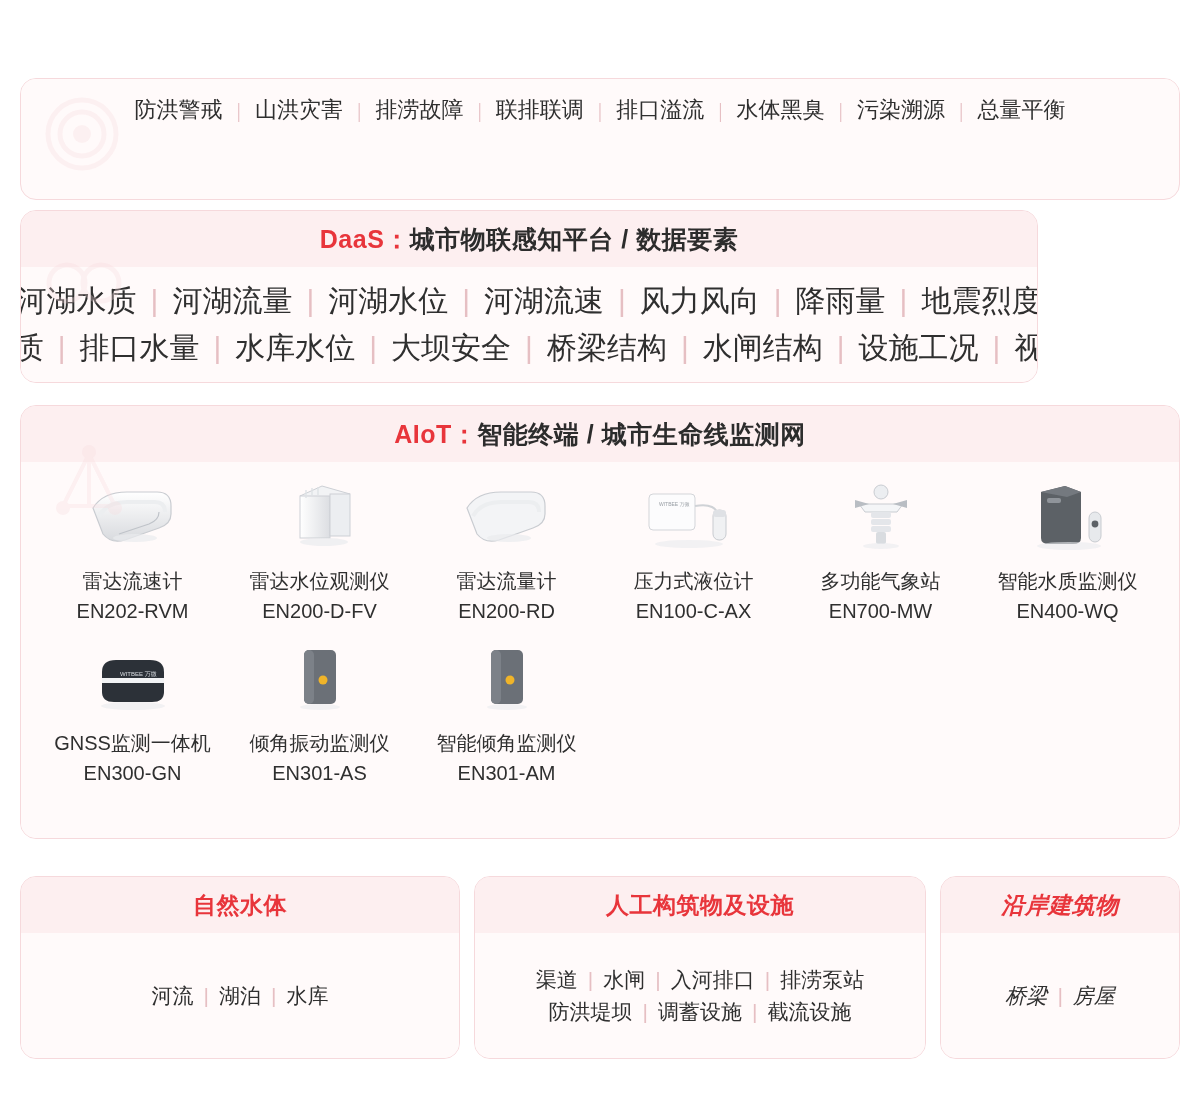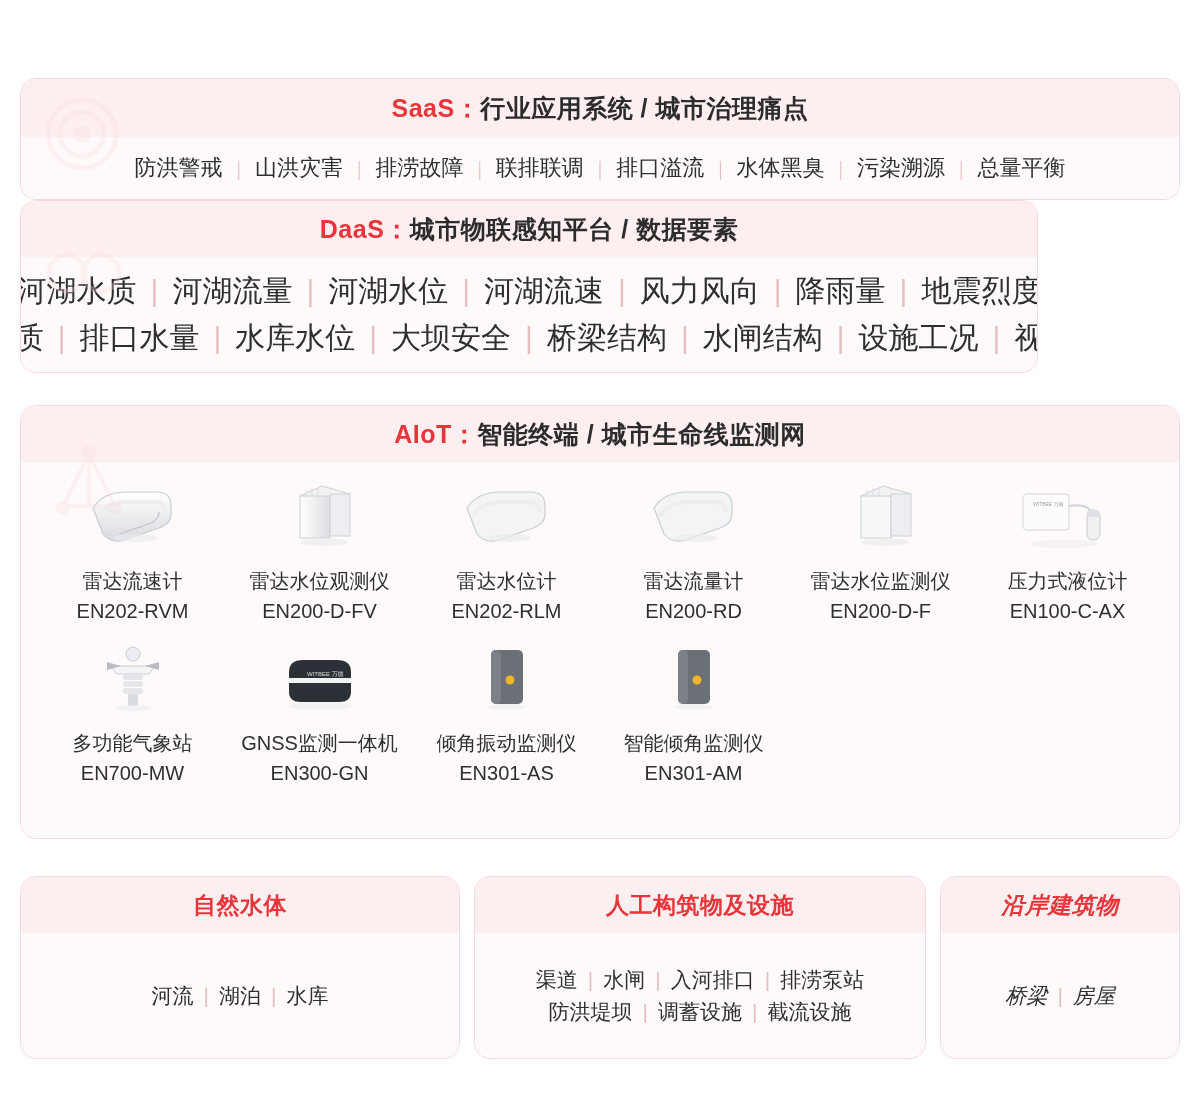--- a/index.html
+++ b/index.html
@@ -74,21 +74,21 @@
   #saas .panel-body {
     height: 62px;
     display: flex;
     align-items: center;
     justify-content: center;
   }
   #saas .tagrow { font-size: 22px; font-family: Liberation Serif, serif; }
 
   
   #daas {
-    left: 20px; top: 200px; width: 1018px; height: 173px;
+    left: 20px; top: 210px; width: 1018px; height: 173px;
   }
   #daas .panel-head {
     height: 56px;
     line-height: 56px;
     font-size: 25px;
   }
   #daas .panel-body {
     height: 115px;
     display: flex;
     flex-direction: column;
@@ -182,23 +182,20 @@
 
   
   svg { display:block; }
 </style>
 </head>
 <body>
 
 <div class="page">
 
   <div class="panel" id="saas">
-    <div class="panel-head">
-      <span>SaaS：</span><span class="sub">行业应用系统 / 城市治理痛点</span>
-    </div>
     <div class="panel-body">
       <div class="tagrow">
         <span class="tag">防洪警戒</span>
           <span class="sep">|</span>
         <span class="tag">山洪灾害</span>
           <span class="sep">|</span>
         <span class="tag">排涝故障</span>
           <span class="sep">|</span>
         <span class="tag">联排联调</span>
           <span class="sep">|</span>
@@ -314,61 +311,33 @@
                 <line x1="58" y1="11" x2="58" y2="19"></line>
               </g>
               <ellipse cx="64" cy="66" rx="24" ry="4" fill="#e9ebee" opacity=".7"></ellipse>
             </svg>
           </div>
           <div class="dname">雷达水位观测仪</div>
           <div class="dmodel">EN200-D-FV</div>
         </div>
 
 
+
         <div class="device">
           <div class="art">
             <svg width="120" height="80" viewBox="0 0 120 80">
               <path d="M20 32 q10 -16 34 -16 h30 q14 0 14 14 v8 q0 10 -12 14 l-34 12 q-14 4 -22 -6 z" fill="#f3f4f6" stroke="#c9ccd1" stroke-width="1.2"></path>
               <path d="M26 40 q8 -14 28 -14 h28 q10 0 10 10" fill="none" stroke="#eceef0" stroke-width="4"></path>
               <ellipse cx="62" cy="62" rx="22" ry="4" fill="#e9ebee" opacity=".7"></ellipse>
             </svg>
           </div>
-          <div class="dname">雷达水位计</div>
-          <div class="dmodel">EN202-RLM</div>
-        </div>
-
-        <div class="device">
-          <div class="art">
-            <svg width="120" height="80" viewBox="0 0 120 80">
-              <path d="M20 32 q10 -16 34 -16 h30 q14 0 14 14 v8 q0 10 -12 14 l-34 12 q-14 4 -22 -6 z" fill="#f3f4f6" stroke="#c9ccd1" stroke-width="1.2"></path>
-              <path d="M26 40 q8 -14 28 -14 h28 q10 0 10 10" fill="none" stroke="#eceef0" stroke-width="4"></path>
-              <ellipse cx="62" cy="62" rx="22" ry="4" fill="#e9ebee" opacity=".7"></ellipse>
-            </svg>
-          </div>
           <div class="dname">雷达流量计</div>
           <div class="dmodel">EN200-RD</div>
         </div>
 
-        <div class="device">
-          <div class="art">
-            <svg width="120" height="80" viewBox="0 0 120 80">
-              <path d="M40 20 l22 -10 l28 8 l-20 12 z" fill="#f2f3f5" stroke="#cdd0d5" stroke-width="1"></path>
-              <rect x="40" y="20" width="30" height="42" fill="#f7f8f9" stroke="#cdd0d5" stroke-width="1"></rect>
-              <rect x="70" y="18" width="20" height="42" fill="#eceef1" stroke="#cdd0d5" stroke-width="1"></rect>
-              <g stroke="#dfe2e6" stroke-width="1.4">
-                <line x1="46" y1="14" x2="46" y2="22"></line>
-                  <line x1="52" y1="12" x2="52" y2="20"></line>
-                <line x1="58" y1="11" x2="58" y2="19"></line>
-              </g>
-              <ellipse cx="64" cy="66" rx="24" ry="4" fill="#e9ebee" opacity=".7"></ellipse>
-            </svg>
-          </div>
-          <div class="dname">雷达水位监测仪</div>
-          <div class="dmodel">EN200-D-F</div>
-        </div>
 
         <div class="device">
           <div class="art">
             <svg width="130" height="80" viewBox="0 0 130 80">
               <rect x="20" y="18" width="46" height="36" rx="4" fill="#fcfcfd" stroke="#d3d5d9" stroke-width="1"></rect>
               <text x="30" y="30" font-size="5" fill="#9aa0a6" font-family="Liberation Sans, sans-serif">WITBEE 万微</text>
               <path d="M66 30 q22 -4 24 12" fill="none" stroke="#cfd2d6" stroke-width="2"></path>
               <rect x="84" y="34" width="13" height="30" rx="6" fill="#f0f1f3" stroke="#c8cbd0" stroke-width="1"></rect>
               <rect x="84" y="34" width="13" height="7" rx="3" fill="#dfe1e5"></rect>
               <ellipse cx="60" cy="68" rx="34" ry="4" fill="#e9ebee" opacity=".6"></ellipse>
@@ -391,20 +360,34 @@
               <rect x="50" y="43" width="20" height="6" rx="2" fill="#e4e6ea"></rect>
               <rect x="50" y="50" width="20" height="6" rx="2" fill="#e4e6ea"></rect>
               <rect x="55" y="56" width="10" height="12" rx="2" fill="#d9dce0"></rect>
               <ellipse cx="60" cy="70" rx="18" ry="3" fill="#e9ebee" opacity=".6"></ellipse>
             </svg>
           </div>
           <div class="dname">多功能气象站</div>
           <div class="dmodel">EN700-MW</div>
         </div>
 
+        <div class="device">
+          <div class="art">
+            <svg width="130" height="80" viewBox="0 0 130 80">
+              <path d="M38 16 l24 -6 l16 6 v46 q0 6 -8 6 h-24 q-8 0 -8 -6 z" fill="#5c6166"></path>
+              <path d="M38 16 l24 -6 l16 6 l-14 5 z" fill="#74797f"></path>
+              <rect x="44" y="22" width="14" height="5" rx="2" fill="#8f949a"></rect>
+              <rect x="86" y="36" width="12" height="30" rx="6" fill="#e7e9ec" stroke="#c8cbd0" stroke-width="1"></rect>
+              <circle cx="92" cy="48" r="3.4" fill="#5c6166"></circle>
+              <ellipse cx="66" cy="70" rx="32" ry="4" fill="#e9ebee" opacity=".6"></ellipse>
+            </svg>
+          </div>
+          <div class="dname">智能水质监测仪</div>
+          <div class="dmodel">EN400-WQ</div>
+        </div>
 
         <div class="device">
           <div class="art">
             <svg width="130" height="80" viewBox="0 0 130 80">
               <path d="M34 34 q0 -12 14 -12 h34 q14 0 14 12 v20 q0 10 -12 10 h-38 q-12 0 -12 -10 z" fill="#2c3138"></path>
               <path d="M34 40 h62 v5 h-62 z" fill="#f2f3f5"></path>
               <text x="52" y="38" font-size="6" fill="#d9dde2" font-family="Liberation Sans, sans-serif">WITBEE 万微</text>
               <ellipse cx="65" cy="68" rx="32" ry="4" fill="#e9ebee" opacity=".6"></ellipse>
             </svg>
           </div>

